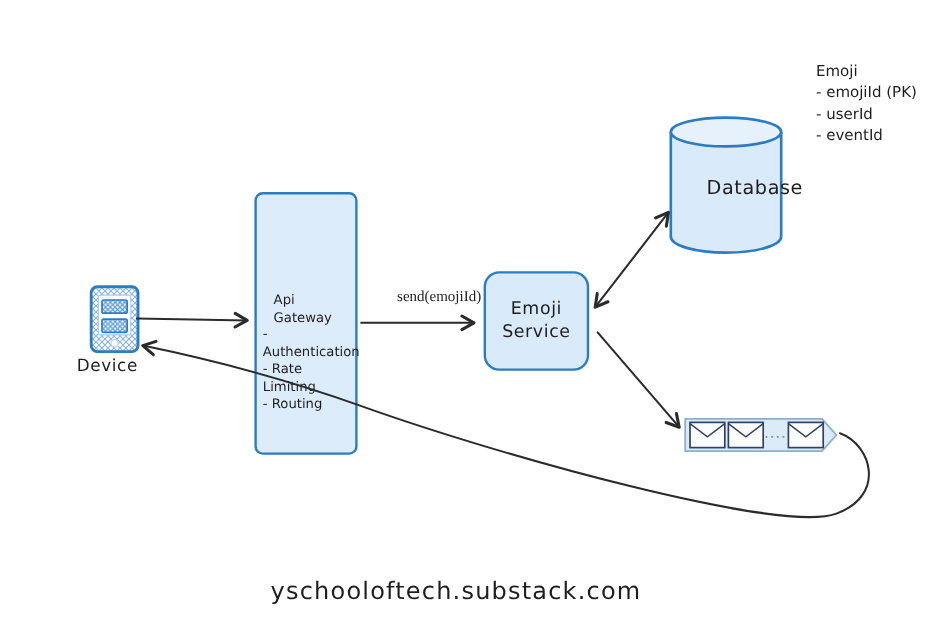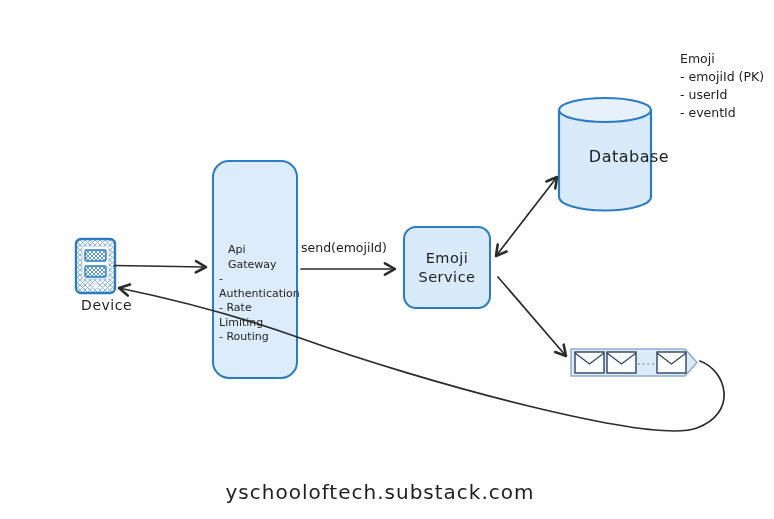--- a/index.html
+++ b/index.html
@@ -6,34 +6,34 @@
   .canvas{
     position:relative;width:774px;height:519px;background:#ffffff;overflow:hidden;
     font-family:"DejaVu Sans", sans-serif;color:#1e1e1e;
   }
   .layer{position:absolute;left:0;top:0;width:774px;height:519px;pointer-events:none;}
   .node-box{
     position:absolute;box-sizing:border-box;
     border:2px solid #2b7cc4;background:#dcebfa;
   }
   .gateway{
-    left:212px;top:160px;width:86px;height:219px;border-radius:17px;
+    left:212px;top:160px;width:86px;height:219px;border-radius:7px;
     font-size:11px;line-height:14.5px;padding-top:81px;padding-left:5px;
     background:#ddecfb;
   }
   .gateway .first{margin-left:9px;}
   .service{
     left:403px;top:226px;width:88px;height:83px;border-radius:13px;
     border-width:2.5px;background:#d9eafb;
     display:flex;flex-direction:column;align-items:center;justify-content:center;
     font-size:14.5px;line-height:19px;letter-spacing:.5px;
   }
   .label{position:absolute;color:#1e1e1e;}
-  .device-label{left:64px;top:297px;width:68px;text-align:right;font-size:14px;letter-spacing:.5px;}
-  .send-label{left:301px;top:240px;width:100px;text-align:left;font-size:12.5px;}
+  .device-label{left:64px;top:297px;width:68px;text-align:left;font-size:14px;letter-spacing:.5px;}
+  .send-label{left:301px;top:240px;width:100px;text-align:right;font-size:12.5px;font-family:Liberation Serif, serif;}
   .db-label{left:558px;top:147px;width:94px;text-align:center;font-size:16px;letter-spacing:.5px;padding-left:24px;}
   .mq-label{left:566px;top:379px;width:145px;text-align:center;font-size:15.5px;letter-spacing:.5px;}
   .schema{left:680px;top:50px;width:94px;font-size:12.5px;line-height:18px;}
   .footer{left:0;top:480px;width:760px;text-align:center;font-size:20px;letter-spacing:1px;font-weight:500;}
 </style>
 </head>
 <body>
 
 <div class="canvas">
 

